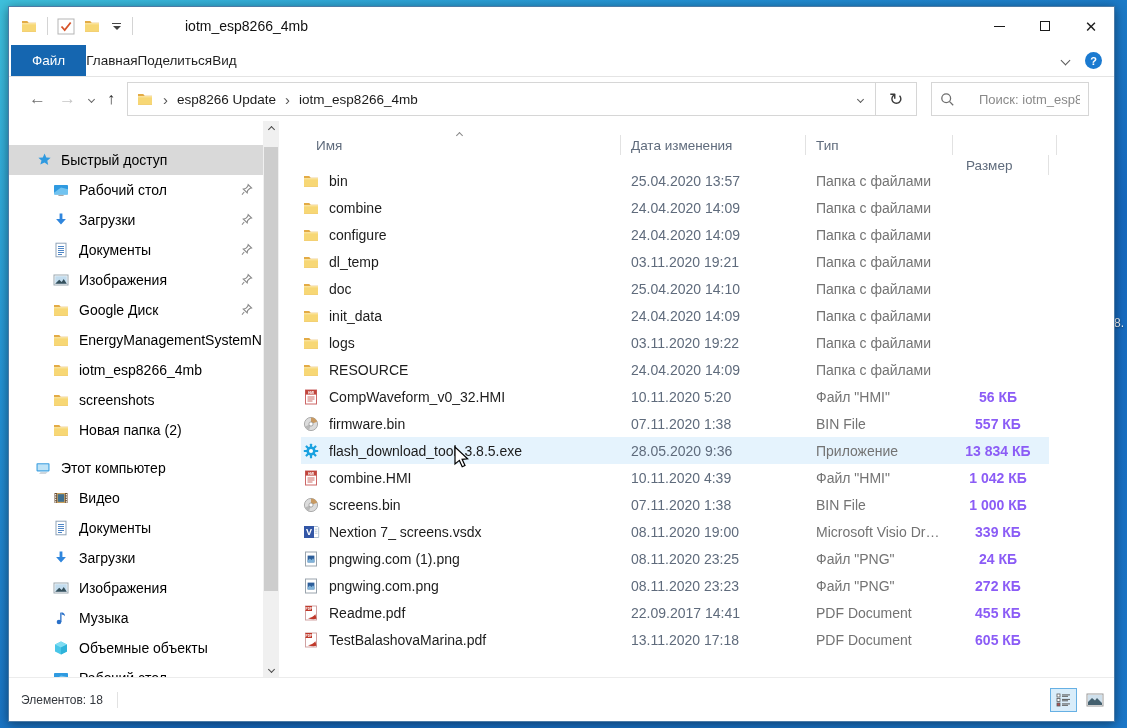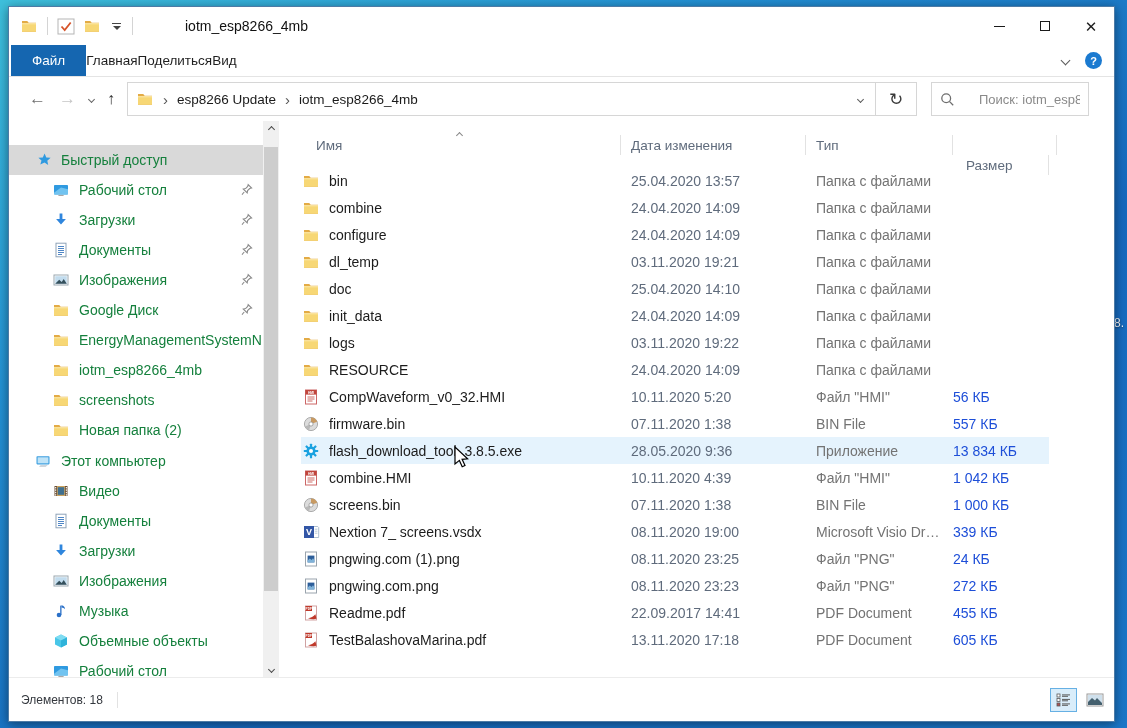--- a/index.html
+++ b/index.html
@@ -56,26 +56,26 @@
     font-size:17px; color:#3a3a3a; }
   .searchbox { width:158px; height:34px; border:1px solid #d6d6d6; margin-left:14px;
     display:flex; align-items:center; gap:24px; padding:0 8px; }
   .searchbox input { border:none; outline:none; flex:1; min-width:0; font-size:13px; color:#444;
     background:transparent; font-family:inherit; }
   .searchbox input::placeholder { color:#8a8a8a; opacity:1; }
 
   
   .main { flex:1; display:flex; min-height:0; }
 
-  .sidebar { width:254px; flex:none; padding-top:24px; font-size:14px; color:#15803d; overflow:hidden; }
+  .sidebar { width:254px; flex:none; padding-top:24px; font-size:14px; color:#000000; overflow:hidden; }
   .side-item { height:30px; display:flex; align-items:center; gap:9px; padding-left:44px;
     position:relative; white-space:nowrap; }
   .side-item.level-0 { padding-left:26px; }
   .side-item.selected { background:#d9d9d9; }
-  .side-item.gap-above { margin-top:1px;text-align:center; }
+  .side-item.gap-above { margin-top:8px;text-align:center; }
   .side-icon { width:17px; height:16px; flex:none; display:inline-flex; }
   .side-pin { position:absolute; right:10px; top:8px; }
 
   .side-scroll { width:16px; flex:none; background:#f0f0f0; display:flex; flex-direction:column; align-items:center; }
   .scroll-arr { height:16px; width:100%; display:flex; align-items:center; justify-content:center; }
   .scroll-arr .chev { width:5px; height:5px; border-color:#4a4a4a; }
   .scroll-track { flex:1; width:100%; position:relative; }
   .scroll-thumb { position:absolute; left:1px; right:1px; top:10px; height:444px; background:#cdcdcd; }
 
   .filearea { flex:1; position:relative; padding-top:10px; overflow:hidden; background:#fff; }
@@ -89,21 +89,21 @@
   .h-size { width:96px; padding-left:13px;margin-top:40px; }
   .h-extra { width:8px; }
   .rows { margin-top:8px; }
   .row { height:27px; display:flex; align-items:center; margin-left:22px; width:748px; font-size:14px; color:#1c1c1c; }
   .row.hover { background:#e5f3fd; }
   .cell { overflow:hidden; white-space:nowrap; }
   .cell-name { width:320px; display:flex; align-items:center; gap:9px; padding-left:2px; }
   .ficon { width:17px; height:16px; flex:none; display:inline-flex; }
   .cell-date { width:185px; padding-left:10px; color:#5f6b7c; }
   .cell-type { width:147px; padding-left:10px; color:#737373; }
-  .cell-size { width:96px; padding-right:6px; text-align:left; color:#1d4ed8; }
+  .cell-size { width:96px; padding-right:6px; text-align:center; color:#8b5cf6;font-weight:bold; }
   .cursor-overlay { position:absolute; left:174px; top:325px; pointer-events:none; }
 
   
   .statusbar { height:44px; flex:none; border-top:1px solid #ececec; display:flex; align-items:center;
     font-size:12px; color:#33373d; padding:0 6px 0 12px; }
   .status-sep { width:1px; height:16px; background:#e2e2e2; margin-left:14px; }
   .view-btns { margin-left:auto; display:flex; gap:4px; }
   .vbtn { width:27px; height:24px; border:1px solid transparent; display:flex; align-items:center; justify-content:center; }
   .vbtn.active { border-color:#66b0e4; background:#d9edfa; }
 </style>

